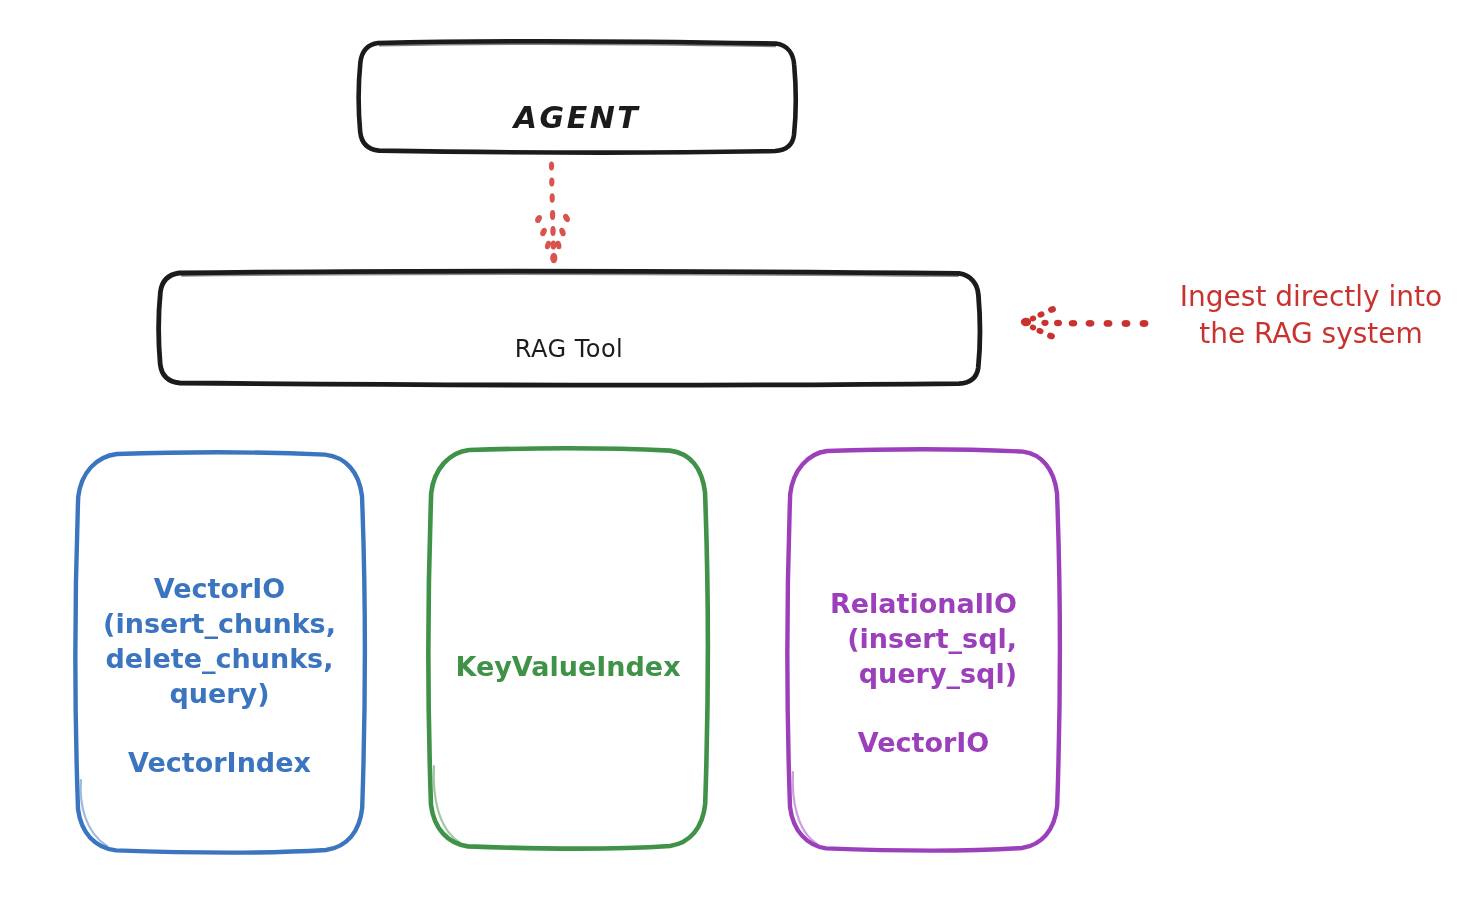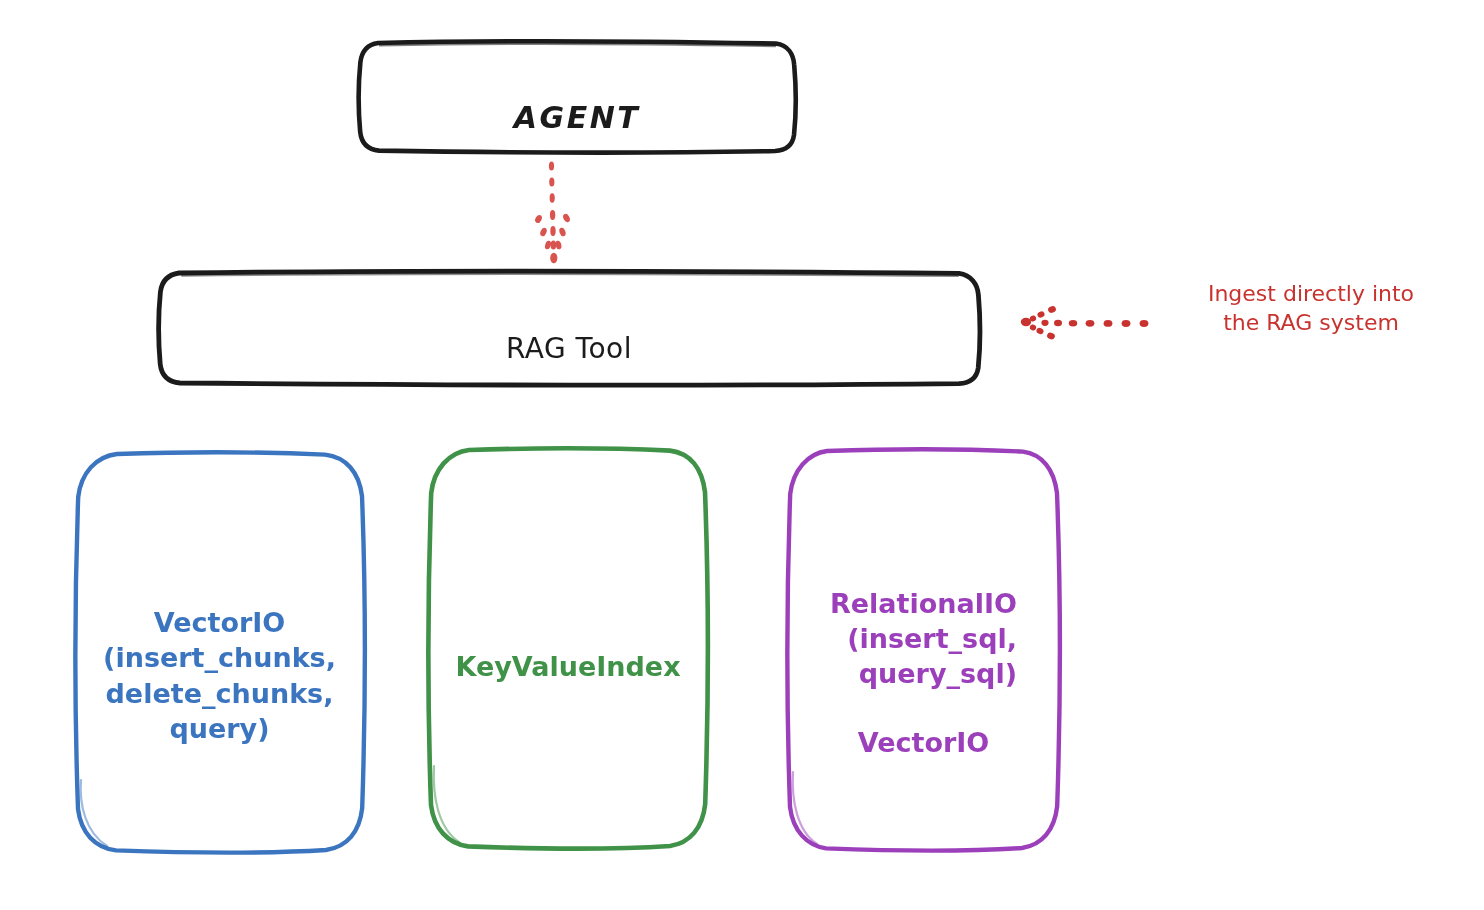--- a/index.html
+++ b/index.html
@@ -68,21 +68,21 @@
   }
 
   #node-rag-tool {
     left: 154px;
     top: 268px;
     width: 830px;
     height: 119px;
   }
   #node-rag-tool .node-label {
     font-family: "DejaVu Sans", sans-serif;
-    font-size: 28px;
+    font-size: 24px;
     font-weight: 400;
     letter-spacing: 0.5px;
     color: #1b1b1b;
   }
 
   
   #node-vector-io {
     left: 71px;
     top: 450px;
     width: 297px;
@@ -134,21 +134,21 @@
     height: 56px;
     z-index: 2;
   }
 
   #annotation-ingest {
     position: absolute;
     left: 1146px;
     top: 279px;
     width: 330px;
     font-family: "DejaVu Sans", sans-serif;
-    font-size: 22px;
+    font-size: 28px;
     line-height: 1.32;
     color: #c9332f;
     text-align: center;
     white-space: pre-line;
     z-index: 2;
   }
 </style>
 </head>
 <body>
 
@@ -221,20 +221,21 @@
       <path d="M46,4 C120,1.6 200,2.2 254,4.6 C275,7 288,22 291,46
                C294.6,140 294.4,262 291.2,358 C288.6,382 276,397 255,400
                C200,403.4 118,403 45,400.4 C24,397.6 10,383 7,359
                C3.6,262 3.8,142 7.2,47 C10,23 25,6.4 46,4 Z" fill="#ffffff" stroke="#3b75c0" stroke-width="4.4" stroke-linecap="round" stroke-linejoin="round"></path>
       <path d="M10,330 C8.2,354 14,382 36,396" fill="none" stroke="#3b75c0" stroke-width="2.2" stroke-linecap="round" opacity="0.5"></path>
     </svg>
     <div class="node-label primary">VectorIO
 (insert_chunks,
 delete_chunks,
 query)</div>
+    <div class="node-label secondary">VectorIndex</div>
   </div>
 
   <div class="node node-colored" id="node-key-value-io">
     <svg class="sketch-stroke" viewBox="0 0 286 407" preserveAspectRatio="none">
       <path d="M44,4 C116,1.6 194,2.2 245,4.6 C265,7.2 277,22 280,46
                C283.6,140 283.4,262 280.2,358 C277.6,382 265,397 245,400
                C192,403.4 114,403 43,400.4 C23,397.6 9,383 6,359
                C2.6,262 2.8,142 6.2,47 C9,23 24,6.4 44,4 Z" fill="#ffffff" stroke="#3f9247" stroke-width="4.6" stroke-linecap="round" stroke-linejoin="round"></path>
       <path d="M9,320 C7.4,350 13,382 34,396" fill="none" stroke="#3f9247" stroke-width="2.2" stroke-linecap="round" opacity="0.5"></path>
     </svg>

